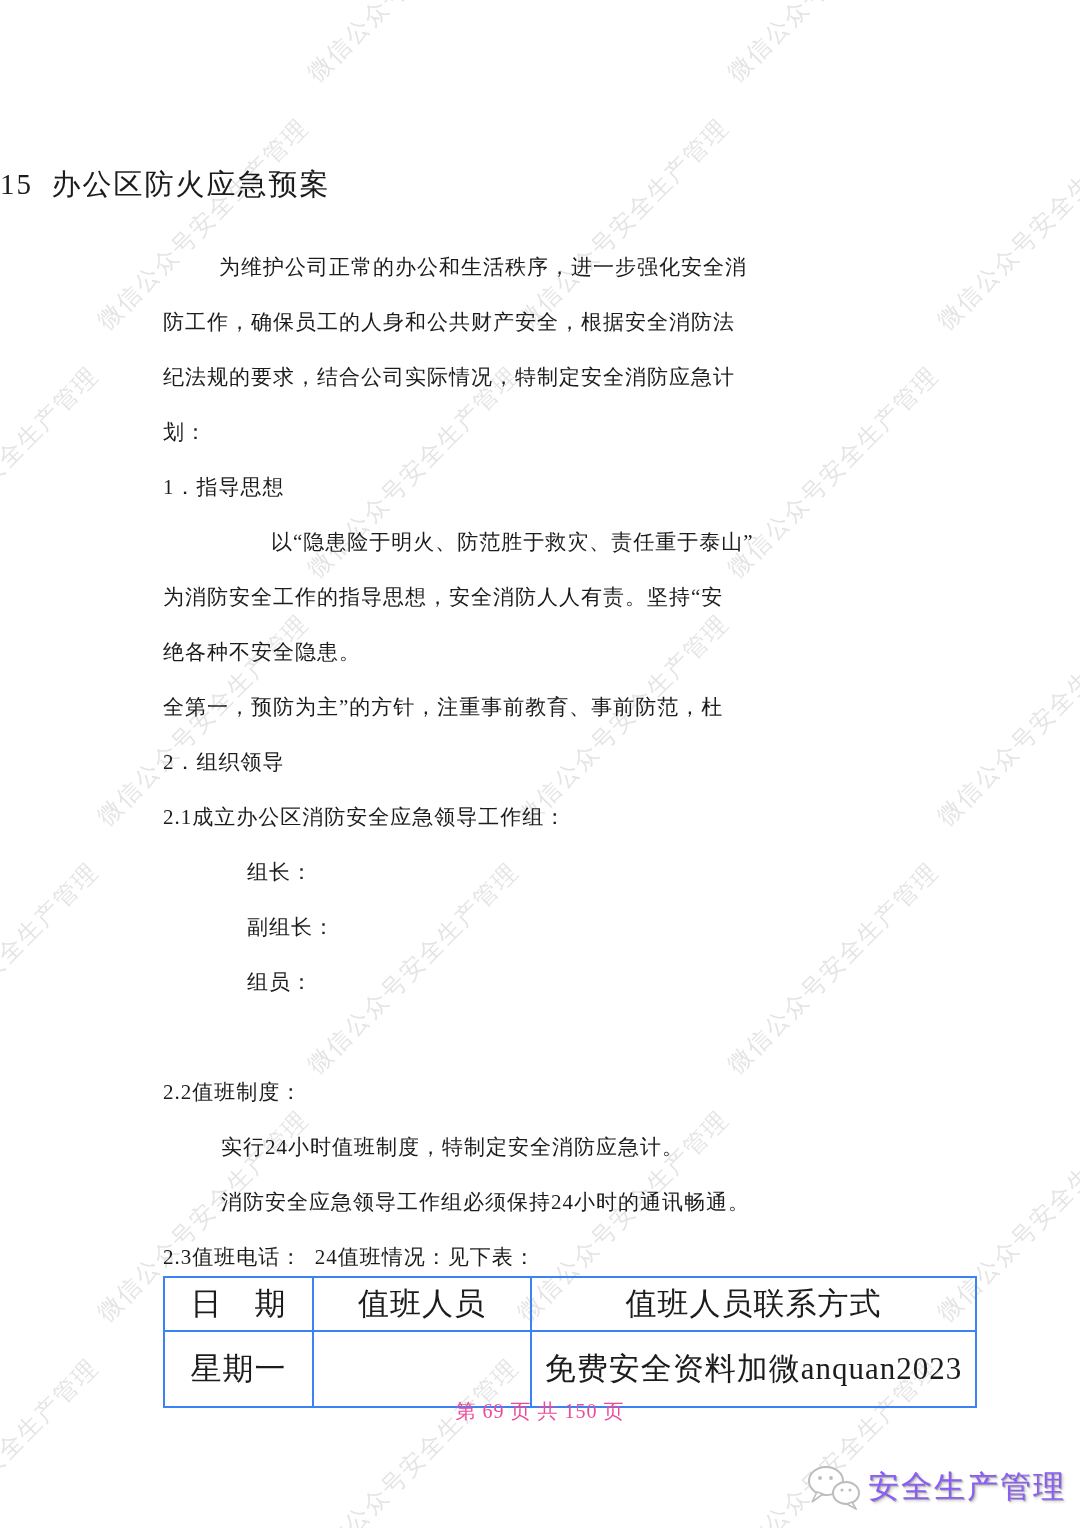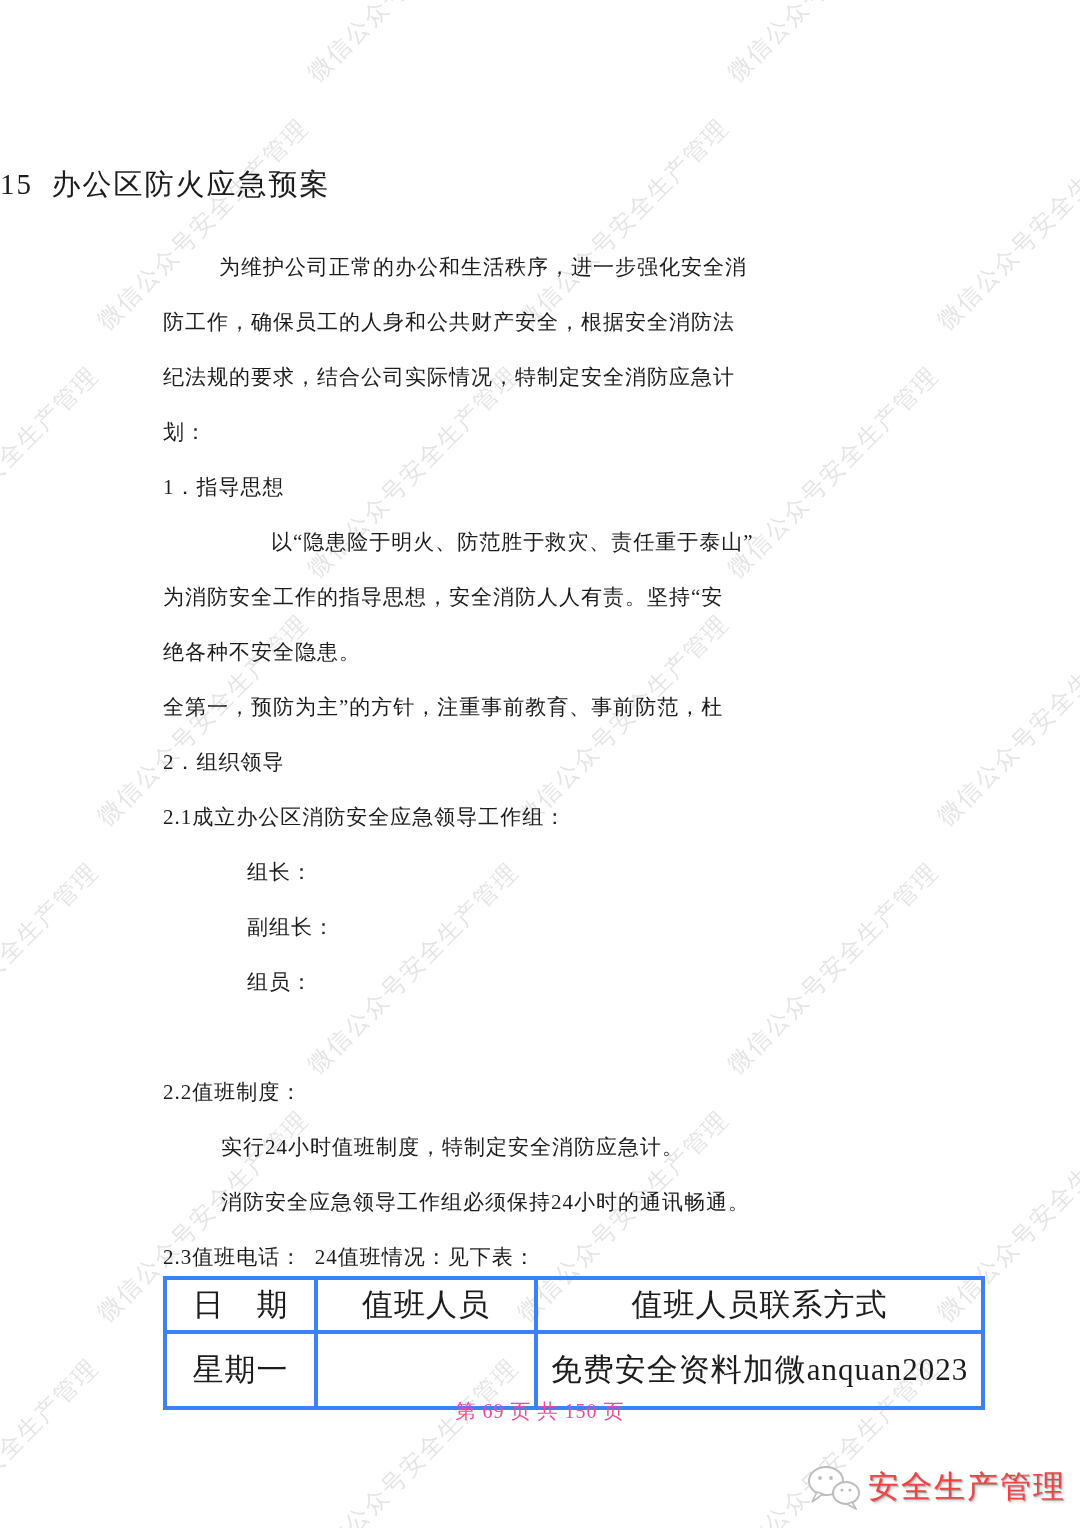--- a/index.html
+++ b/index.html
@@ -47,21 +47,21 @@
   
   .duty-table{
     position:absolute;z-index:2;
     left:163px;top:1276px;width:806px;
     border-collapse:collapse;
     table-layout:fixed;
     font-size:31px;
     letter-spacing:1px;
   }
   .duty-table th,.duty-table td{
-    border:4px solid #3b82f6;
+    border:2px solid #3b82f6;
     font-weight:normal;
     text-align:center;
     white-space:pre-wrap;
     padding:0;
   }
   .duty-table .hdr-row{height:54px;}
   .duty-table .data-row{height:76px;}
   .col-date{width:147px;}
   .col-person{width:216px;}
   .col-contact{width:443px;}
@@ -77,21 +77,21 @@
     white-space:pre-wrap;
   }
   
   .brand{
     position:absolute;z-index:2;
     top:1464px;right:14px;
     display:flex;align-items:center;gap:6px;
   }
   .brand-text{
     font-size:31px;
-    color:#ef4444;
+    color:#8b5cf6;
     letter-spacing:2px;
     text-shadow:1px 1px 0 #a8a8a8, 2px 2px 3px #c4c4c4;
   }
   .brand-icon{display:block;}
 </style>
 </head>
 <body>
 
 <div class="page">
 

